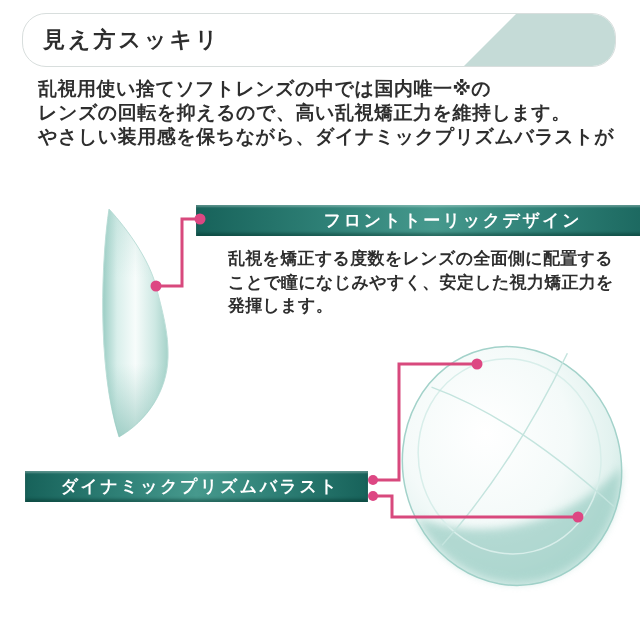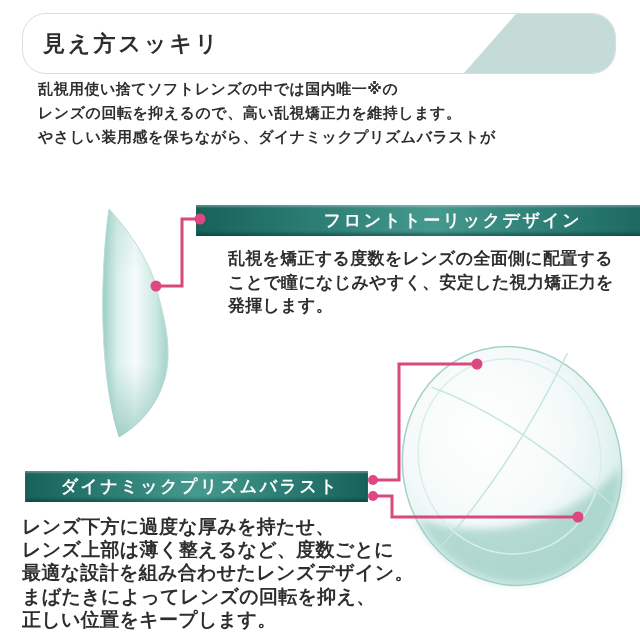--- a/index.html
+++ b/index.html
@@ -3,38 +3,38 @@
 <meta charset="utf-8">
 <style>
   html,body { margin:0; padding:0; background:#ffffff; }
   .page {
     position:relative; width:640px; height:640px; background:#ffffff;
     font-family:"Liberation Sans","DejaVu Sans",sans-serif; overflow:hidden;
     color:#2e2e2e;
   }
   
   .header-pill {
-    position:absolute; left:22px; top:13px; width:594px; height:61px;
+    position:absolute; left:22px; top:13px; width:594px; height:54px;
     background:#ffffff; border:1px solid #d8dedd; border-radius:24px;
     overflow:hidden; box-sizing:border-box;
   }
   .header-accent {
     position:absolute; top:0; bottom:0; left:441px; right:0;
     background:#c5dbd7;
     clip-path:polygon(52px 0, 100% 0, 100% 100%, 0 100%);
   }
   .header-title {
     position:absolute; left:20px; top:50%; transform:translateY(-50%);
     font-size:22px; font-weight:700; letter-spacing:3px; color:#2d2d2d;
     white-space:nowrap;
   }
   
   .intro {
     position:absolute; left:38px; top:77px; width:580px;
-    font-size:15px; line-height:24px; font-weight:600; letter-spacing:0.5px;
+    font-size:19px; line-height:24px; font-weight:600; letter-spacing:0.5px;
     white-space:nowrap;
   }
   .desc1 {
     position:absolute; left:228px; top:247px; width:408px;
     font-size:17px; line-height:23.5px; font-weight:700; letter-spacing:0.3px;
     white-space:nowrap;
   }
   .desc2 {
     position:absolute; left:22px; top:515px; width:410px;
     font-size:19px; line-height:23.2px; font-weight:600; letter-spacing:0.3px;
@@ -73,27 +73,20 @@
   </div>
 
   <div class="banner banner1">フロントトーリックデザイン</div>
   <div class="desc1">
     <div>乱視を矯正する度数をレンズの全面側に配置する</div>
     <div>ことで瞳になじみやすく、安定した視力矯正力を</div>
     <div>発揮します。</div>
   </div>
 
   <div class="banner banner2">ダイナミックプリズムバラスト</div>
-  <div class="desc2">
-    <div>レンズ下方に過度な厚みを持たせ、</div>
-    <div>レンズ上部は薄く整えるなど、度数ごとに</div>
-    <div>最適な設計を組み合わせたレンズデザイン。</div>
-    <div>まばたきによってレンズの回転を抑え、</div>
-    <div>正しい位置をキープします。</div>
-  </div>
 
   <svg class="lens-side" viewBox="0 0 140 250">
     <defs>
       <linearGradient id="sideH" x1="0" y1="0" x2="1" y2="0">
         <stop offset="0" stop-color="#9bcdc4"></stop>
         <stop offset="0.22" stop-color="#d9efeb"></stop>
         <stop offset="0.5" stop-color="#f7fcfb"></stop>
         <stop offset="0.8" stop-color="#cde8e3"></stop>
         <stop offset="1" stop-color="#a5d2c9"></stop>
       </linearGradient>

